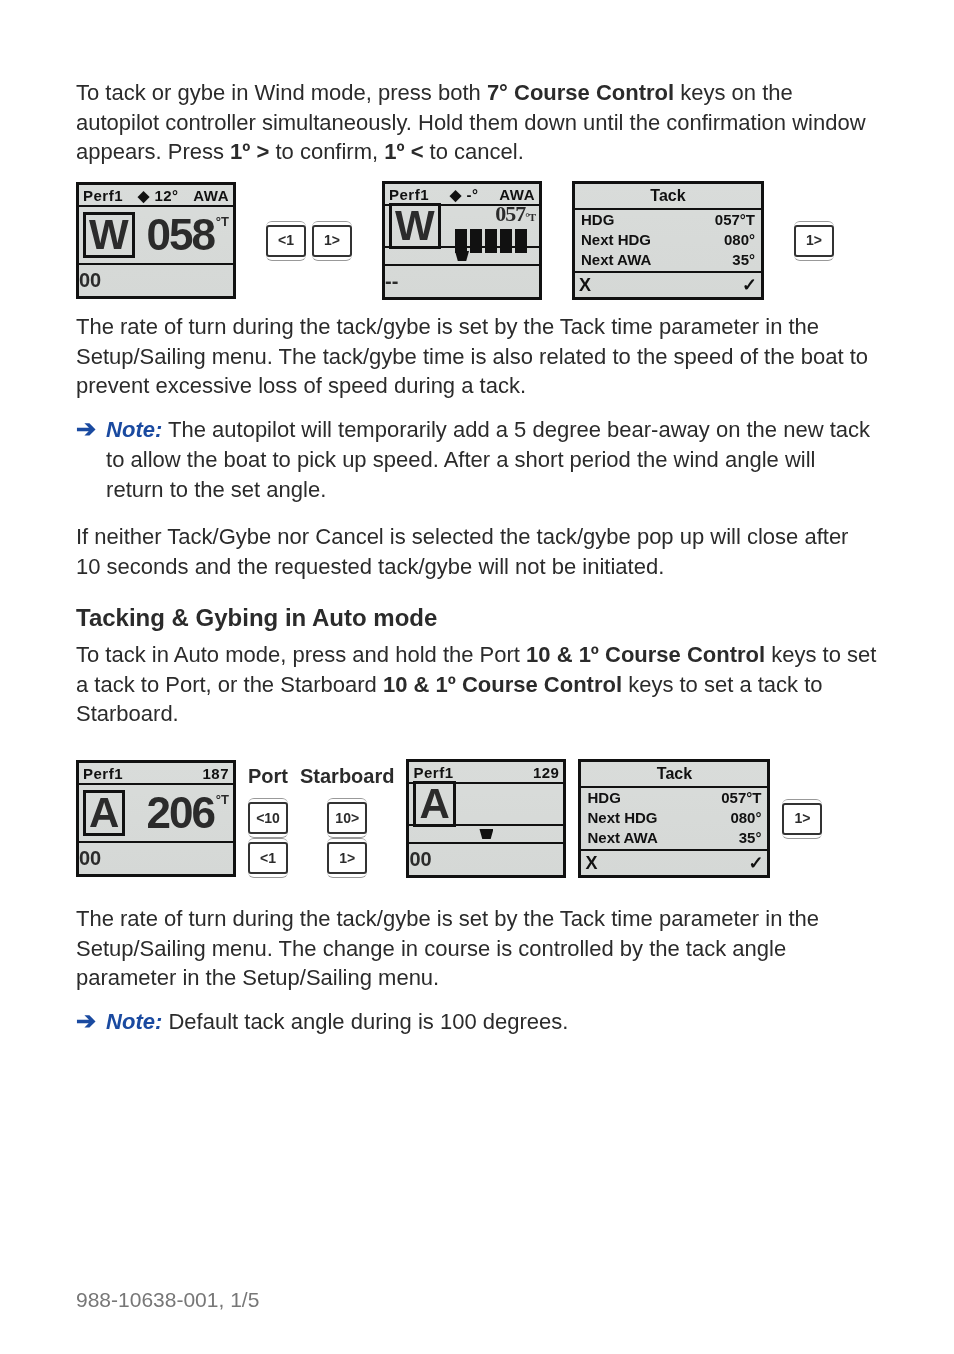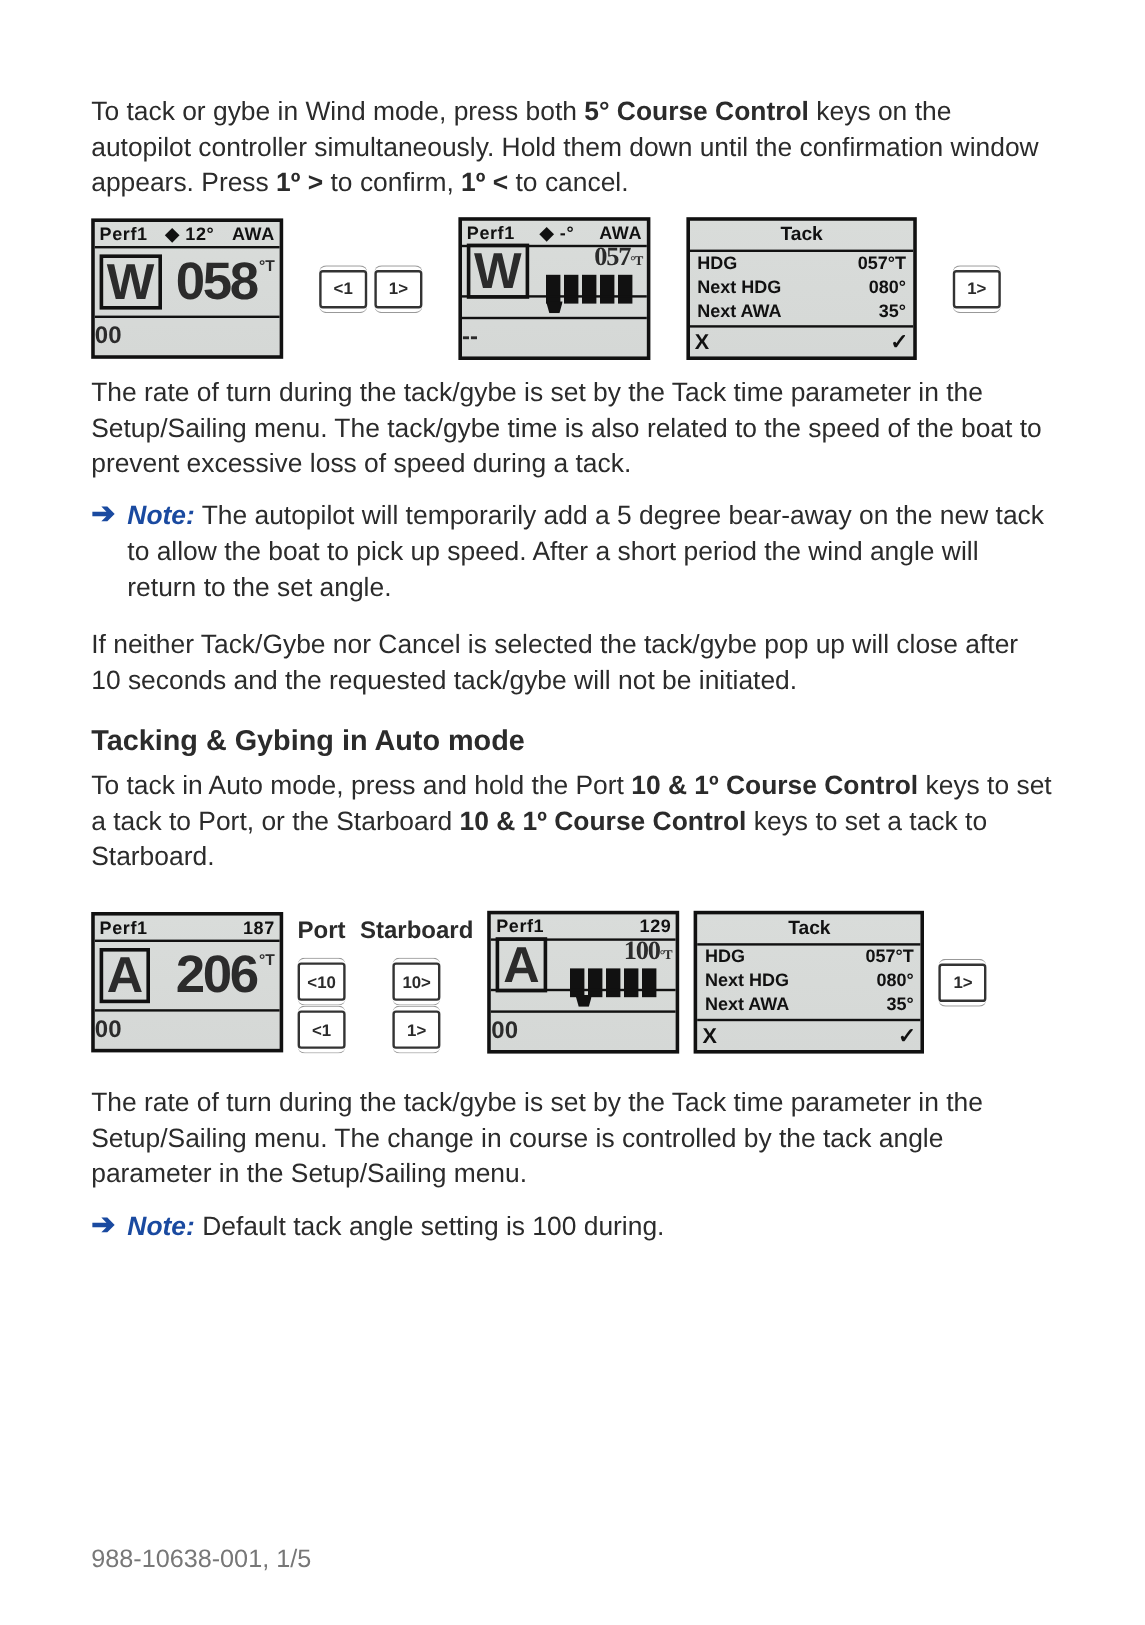--- a/index.html
+++ b/index.html
@@ -59,21 +59,21 @@
   .key-col .label { font-weight:700; font-size:20px; margin-bottom:4px; }
 
   .small-lcd { width: 160px; }
 
 </style>
 </head>
 <body>
 
 <p class="para">
   <span>To tack or gybe in Wind mode, press both </span>
-  <span class="bold">5° Course Control</span>
+  <span class="bold">7° Course Control</span>
   <span> keys on the autopilot controller simultaneously. Hold them down until the confirmation window appears. Press </span>
   <span class="bold">1º &gt;</span>
   <span> to confirm, </span>
   <span class="bold">1º &lt;</span>
   <span> to cancel.</span>
 </p>
 
 <div class="fig-row">
 
   <div class="lcd small-lcd">
@@ -192,30 +192,20 @@
   </div>
 
   <div class="lcd small-lcd">
     <div class="top-line">
       <span>Perf1</span>
       <span style="flex:1"></span>
       <span>129</span>
     </div>
     <div class="big-row" style="height:40px;">
       <span class="mode-letter">A</span>
-      <div style="flex:1;">
-        <div style="font-family:Arial Black; font-weight:900; font-size:22px; text-align:right; letter-spacing:-1px;"><span>100</span><span style="font-size:11px;">°T</span></div>
-        <div class="bars" style="padding:0;">
-            <span></span>
-            <span></span>
-            <span></span>
-            <span></span>
-            <span></span>
-          </div>
-      </div>
     </div>
     <div class="rudder"></div>
     <div class="sub-row">00</div>
   </div>
 
   <div class="tack-box">
     <div class="title">Tack</div>
     <div class="row">
         <span>HDG</span>
         <span>057°T</span>
@@ -236,17 +226,17 @@
 
   <div class="key">1&gt;</div>
 </div>
 
 <p class="para">The rate of turn during the tack/gybe is set by the Tack time parameter in the Setup/Sailing menu. The change in course is controlled by the tack angle parameter in the Setup/Sailing menu.</p>
 
 <div class="note-row">
   <span class="note-arrow">➔</span>
   <div class="note-body">
     <span class="note-label">Note:</span>
-    <span> Default tack angle setting is 100 during.</span>
+    <span> Default tack angle during is 100 degrees.</span>
   </div>
 </div>
 
 <div class="footer">988-10638-001, 1/5</div>
 
 </body></html>

